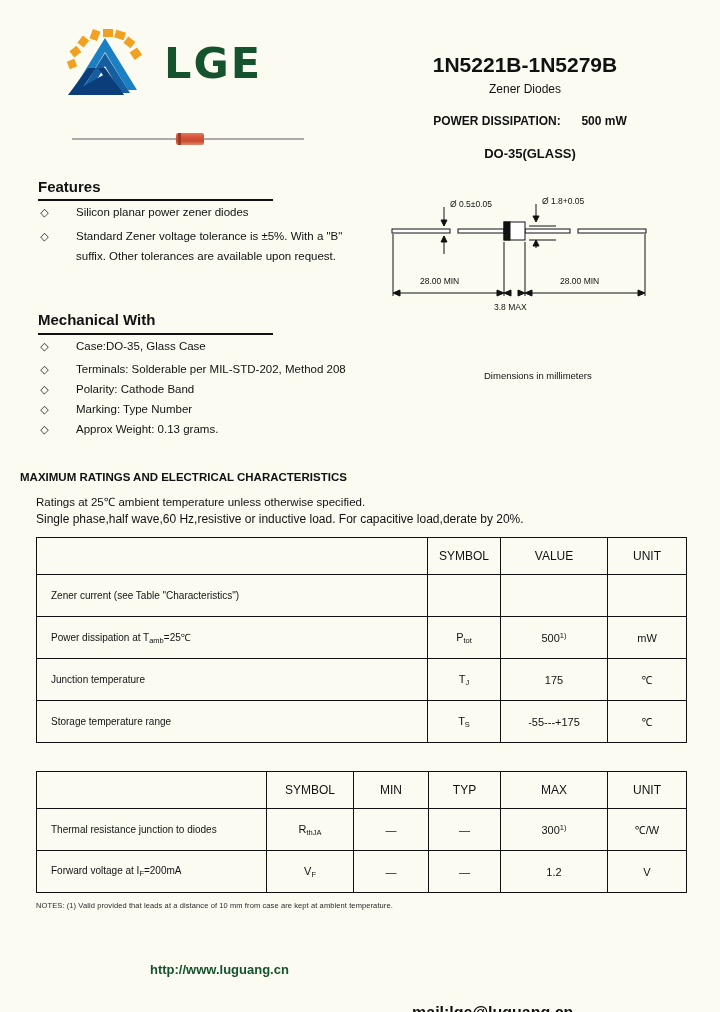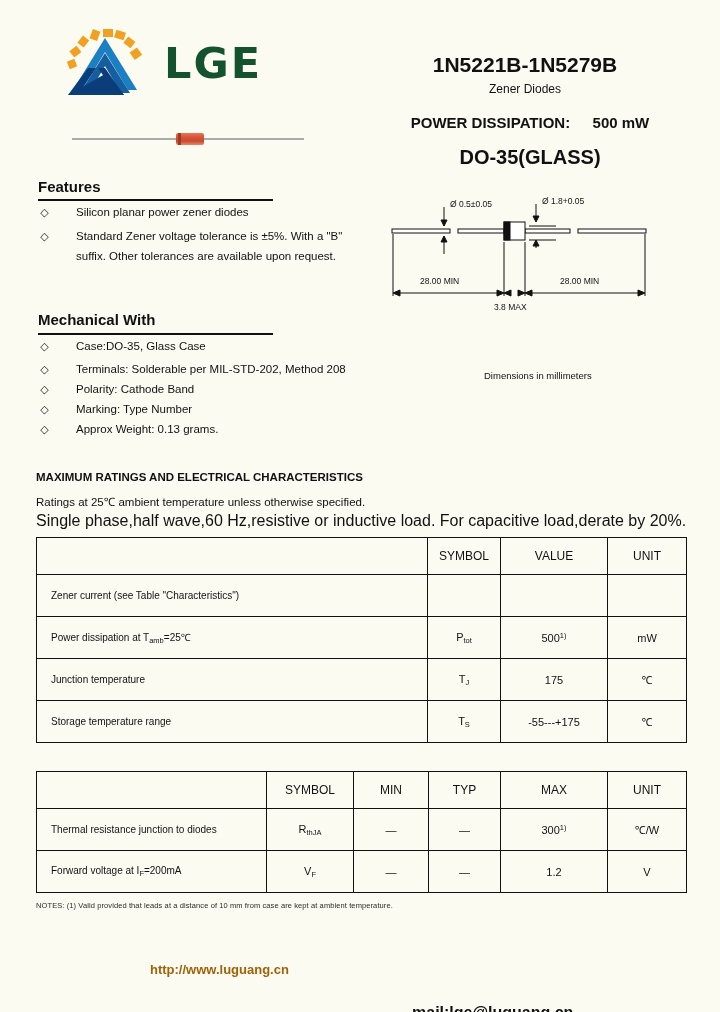--- a/index.html
+++ b/index.html
@@ -57,29 +57,29 @@
     left: 360px; top: 82px;
     width: 330px;
     text-align: center;
     font-size: 12px;
   }
   .power-line {
     position: absolute;
     left: 360px; top: 114px;
     width: 340px;
     text-align: center;
-    font-size: 15px;
+    font-size: 12px;
     font-weight: bold;
   }
   .package-line {
     position: absolute;
     left: 360px; top: 146px;
     width: 340px;
     text-align: center;
-    font-size: 20px;
+    font-size: 13px;
     font-weight: bold;
   }
 
   
   .diode-photo {
     position: absolute;
     left: 72px; top: 128px;
     width: 232px; height: 22px;
   }
   .diode-lead {
@@ -151,33 +151,33 @@
   }
   .dim-note {
     position: absolute;
     left: 484px; top: 370px;
     font-size: 9.5px;
   }
 
   
   .ratings-head {
     position: absolute;
-    left: 36px; top: 471px;
+    left: 20px; top: 471px;
     font-size: 11.5px;
     font-weight: bold;
   }
   .ratings-l1 {
     position: absolute;
     left: 36px; top: 494px;
     font-size: 11.5px;
   }
   .ratings-l2 {
     position: absolute;
     left: 36px; top: 512px;
-    font-size: 16px;
+    font-size: 12px;
     text-align: right;
   }
 
   
   table.dt {
     position: absolute;
     border-collapse: collapse;
     table-layout: fixed;
     font-size: 10px;
   }
@@ -446,16 +446,16 @@
         <td class="ctr">—</td>
         <td class="ctr">—</td>
         <td class="ctr">1.2</td>
         <td class="ctr">V</td>
       </tr>
     </tbody>
   </table>
 
   <div class="notes">NOTES: (1) Valid provided that leads at a distance of 10 mm from case are kept at ambient temperature.</div>
 
-  <a class="footer-url" href="#" style="color:#a16207;text-decoration:none;">http://www.luguang.cn</a>
+  <a class="footer-url" href="#" style="color:#14532d;text-decoration:none;">http://www.luguang.cn</a>
   <a class="footer-mail" href="#" style="color:#111;text-decoration:none;">mail:lge@luguang.cn</a>
 
 </div>
 
 </body></html>

